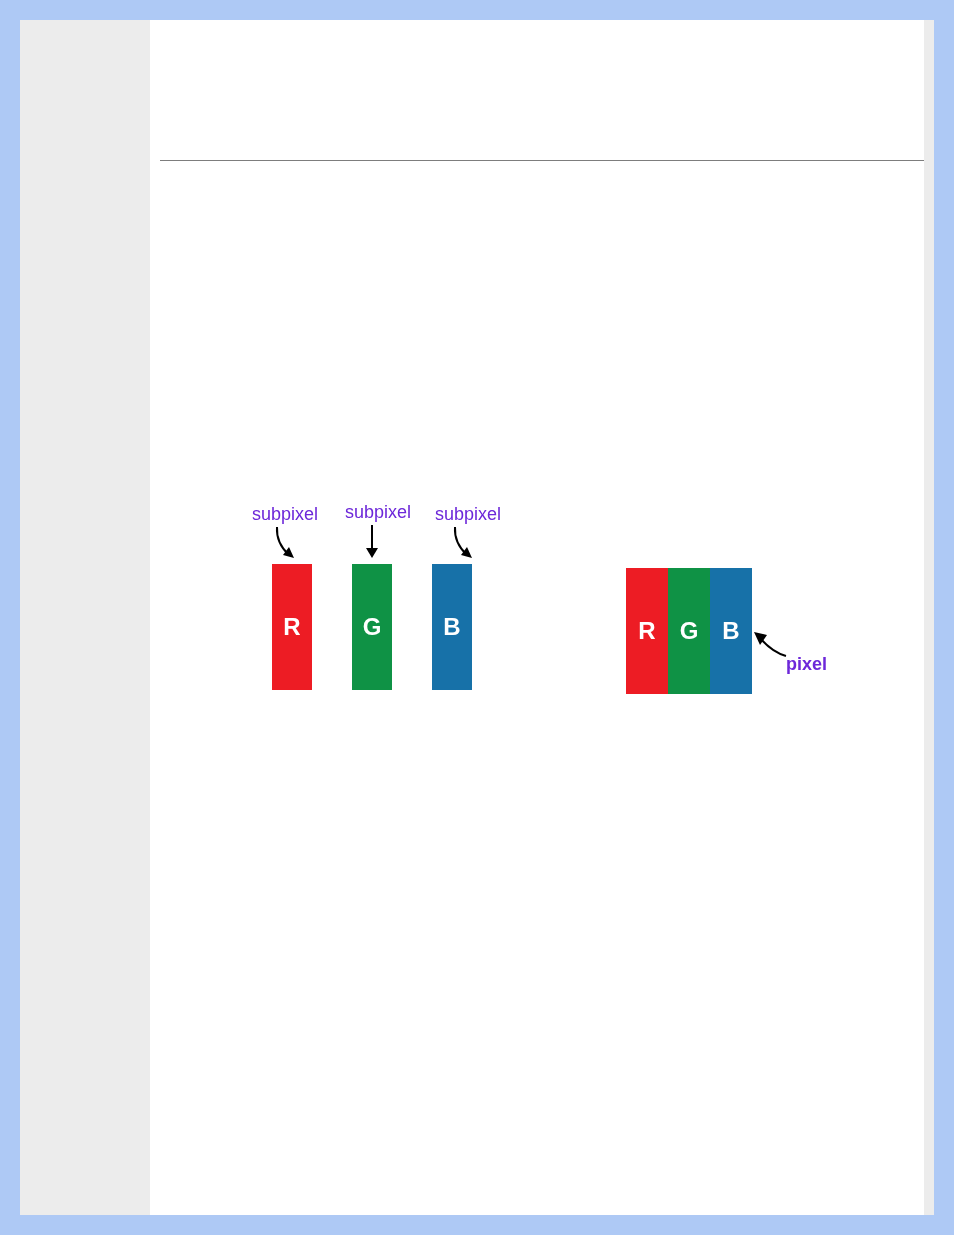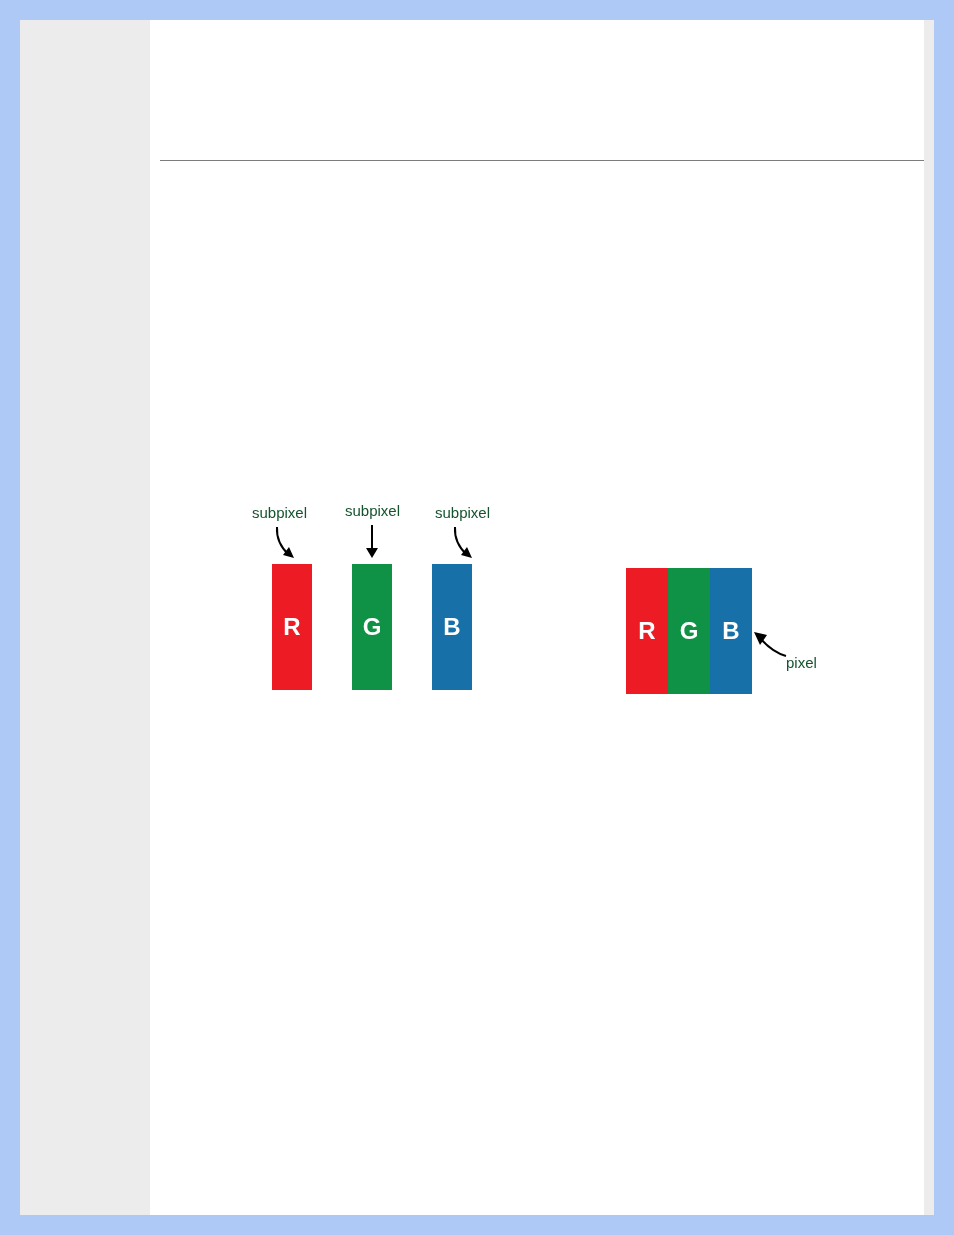--- a/index.html
+++ b/index.html
@@ -35,22 +35,22 @@
     height:1px;
     background:#7d7d7d;
   }
   
   .diagram{
     position:absolute;
     left:160px; top:170px; right:30px; height:600px;
   }
   .label{
     position:absolute;
-    font-size:15px;
-    color:#14532d;
+    font-size:18px;
+    color:#6d28d9;
   }
   .bar{
     position:absolute;
     width:40px;
     height:126px;
     color:#fff;
     font-weight:bold;
     font-size:24px;
     display:flex;
     align-items:center;
@@ -120,15 +120,15 @@
     </div>
     <div class="cell" style="background:#1771a8;">
       <span>B</span>
     </div>
   </div>
 
   <svg style="position:absolute; left:592px; top:460px;" width="38" height="30">
     <path d="M34,26 Q20,22 8,8" stroke="#000" stroke-width="2" fill="none"></path>
     <polygon points="2,2 15,5 8,15" fill="#000"></polygon>
   </svg>
-  <div class="label" style="left:626px; top:484px;">pixel</div>
+  <div class="label" style="left:626px; top:484px;font-weight:bold;">pixel</div>
 
 </div>
 
 </body></html>

